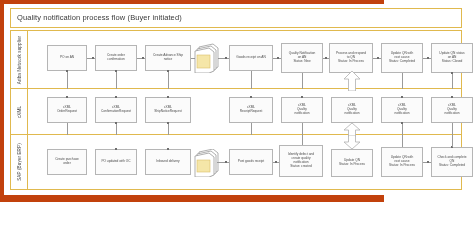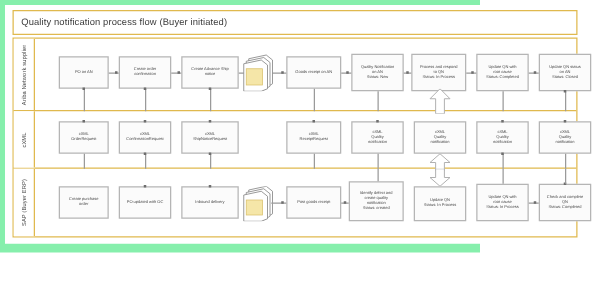--- a/index.html
+++ b/index.html
@@ -1,19 +1,19 @@
 <!DOCTYPE html>
 <html><head>
 <meta charset="utf-8">
 <style>
   html,body{margin:0;padding:0;background:#ffffff;}
   body{width:474px;height:202px;overflow:hidden;font-family:"Liberation Sans",sans-serif;}
 
   #frame{position:absolute;left:0;top:0;width:384px;height:202px;
-         background:#86efac;box-sizing:border-box;padding-left:24px;}
+         background:#c2410c;box-sizing:border-box;padding-left:24px;}
 
   #sheet{position:absolute;left:4px;top:4px;width:466px;height:191px;
          background:#ffffff;box-sizing:border-box;}
 
   
   #title-bar{position:absolute;left:6px;top:4px;width:452px;height:20px;
              border:1px solid #e0b94e;background:#ffffff;box-sizing:border-box;}
   #title-text{position:absolute;left:6px;top:4px;font-size:7.5px;color:#3a3a3a;
               letter-spacing:.1px;white-space:nowrap;}
 

